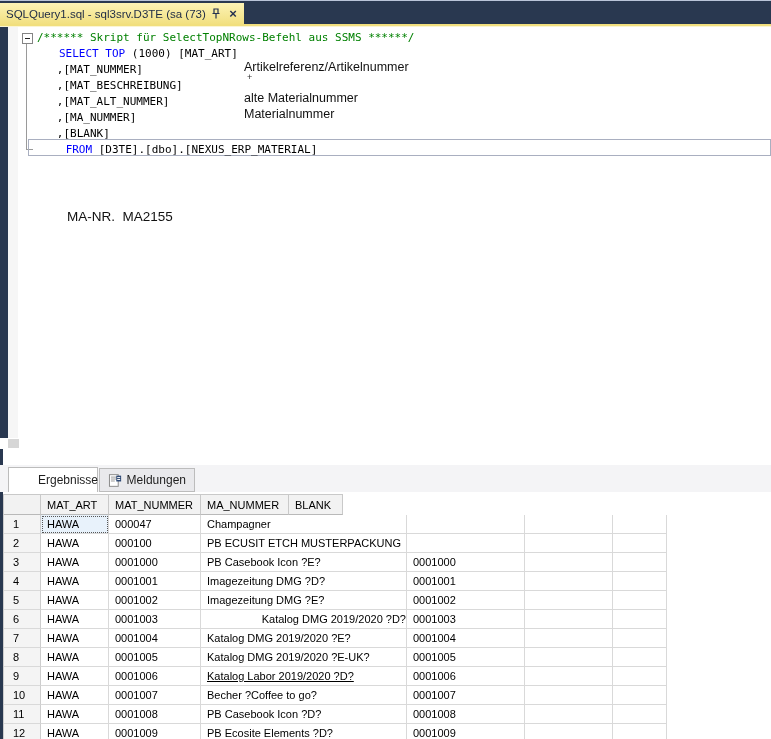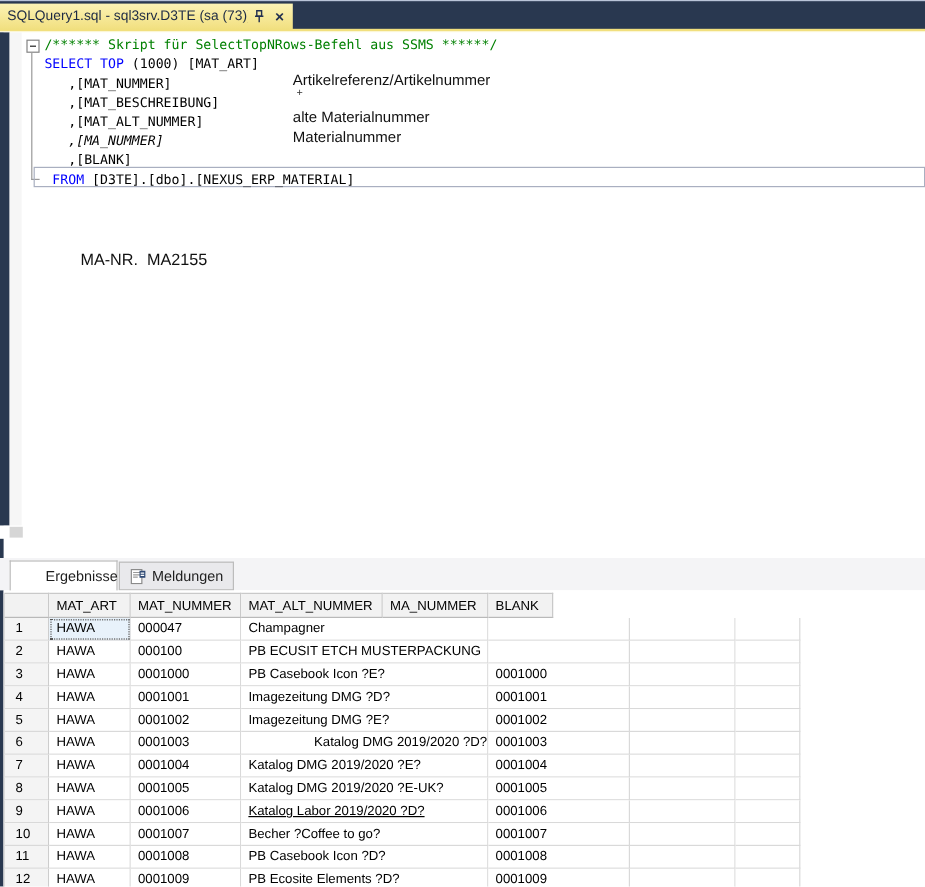--- a/index.html
+++ b/index.html
@@ -20,21 +20,21 @@
   #tab-underline1{position:absolute;left:0;top:24px;width:771px;height:2px;background:#f1df7e;}
   #tab-underline2{position:absolute;left:0;top:26px;width:771px;height:1px;background:#fbf5d2;}
   
   #left-border{position:absolute;left:0;top:27px;width:3px;height:712px;background:#293850;}
   
   #editor{position:absolute;left:0;top:27px;width:771px;height:411px;background:#ffffff;}
   #editor-left-strip{position:absolute;left:0;top:0;width:8px;height:100%;background:#293850;}
   #indicator-margin{position:absolute;left:8px;top:0;width:10px;height:100%;background:#f6f6f6;}
   .code-line{position:absolute;left:37px;white-space:pre;font-family:"DejaVu Sans Mono","Liberation Mono",monospace;font-size:11px;line-height:16px;height:16px;}
   .tok-comment{color:#008000;}
-  .tok-keyword{color:#0000ff;}
+  .tok-keyword{color:#0000ff;margin-left:22px;}
   .tok-plain{color:#000000;}
   #fold-box{position:absolute;left:22px;top:6px;width:9px;height:9px;background:#fff;border:1px solid #848484;}
   #fold-box .minus{position:absolute;left:2px;top:4px;width:5px;height:1px;background:#222;}
   #fold-line{position:absolute;left:26px;top:17px;width:6px;height:105px;border-left:1px solid #9a9a9a;border-bottom:1px solid #9a9a9a;}
   #stmt-box{position:absolute;left:28px;top:112px;width:743px;height:17px;border:1px solid #a9afc0;box-sizing:border-box;}
   .annotation{position:absolute;font-size:12.5px;color:#111;white-space:pre;}
   .annotation.big{font-size:13.5px;}
   .annotation.caret{font-size:9px;color:#333;}
   
   #splitter{position:absolute;left:0;top:438px;width:771px;height:11px;background:#ffffff;}
@@ -90,21 +90,21 @@
     <div id="fold-box">
         <div class="minus"></div>
       </div>
     <div id="stmt-box"></div>
     <div id="code-lines">
         <div class="code-line" style="top: 3px;"><span class="tok-comment">/****** Skript für SelectTopNRows-Befehl aus SSMS ******/</span></div>
         <div class="code-line" style="top: 19px;"><span class="tok-keyword">SELECT TOP</span><span class="tok-plain"> (1000) [MAT_ART]</span></div>
         <div class="code-line" style="top: 35px;"><span class="tok-plain">   ,[MAT_NUMMER]</span></div>
         <div class="code-line" style="top: 51px;"><span class="tok-plain">   ,[MAT_BESCHREIBUNG]</span></div>
         <div class="code-line" style="top: 67px;"><span class="tok-plain">   ,[MAT_ALT_NUMMER]</span></div>
-        <div class="code-line" style="top: 83px; font-style: italic;"><span class="tok-plain">   ,[MA_NUMMER]</span></div>
+        <div class="code-line" style="top: 83px;"><span class="tok-plain">   ,[MA_NUMMER]</span></div>
         <div class="code-line" style="top: 99px;"><span class="tok-plain">   ,[BLANK]</span></div>
         <div class="code-line" style="top: 115px;"><span class="tok-plain"> </span><span class="tok-keyword">FROM</span><span class="tok-plain"> [D3TE].[dbo].[NEXUS_ERP_MATERIAL]</span></div>
       </div>
     <div id="annotations">
         <div class="annotation" style="left: 244px; top: 33px;">Artikelreferenz/Artikelnummer</div>
         <div class="annotation caret" style="left: 247px; top: 45px;">+</div>
         <div class="annotation" style="left: 244px; top: 64px;">alte Materialnummer</div>
         <div class="annotation" style="left: 244px; top: 80px;">Materialnummer</div>
         <div class="annotation big" style="left: 67px; top: 182px;">MA-NR.  MA2155</div>
       </div>
@@ -143,21 +143,20 @@
       <span>Meldungen</span>
     </div>
   </div>
 
   <div id="grid-region">
     <div id="grid">
       <div class="hrow" id="grid-header">
           <div class="hcell" style="width: 37px;"></div>
           <div class="hcell" style="width: 68px;">MAT_ART</div>
           <div class="hcell" style="width: 92px;">MAT_NUMMER</div>
-          <div class="hcell" style="width: 118px;">MAT_ALT_NUMMER</div>
           <div class="hcell" style="width: 88px;">MA_NUMMER</div>
           <div class="hcell" style="width: 54px;">BLANK</div>
         </div>
       <div id="grid-body">
           <div class="grow">
             <div class="gcell rownum" style="width: 37px;">1</div>
             <div class="gcell selected" style="width: 68px;">HAWA</div>
             <div class="gcell" style="width: 92px;">000047</div>
             <div class="gcell" style="width: 206px;">Champagner</div>
             <div class="gcell" style="width: 118px;"></div>

